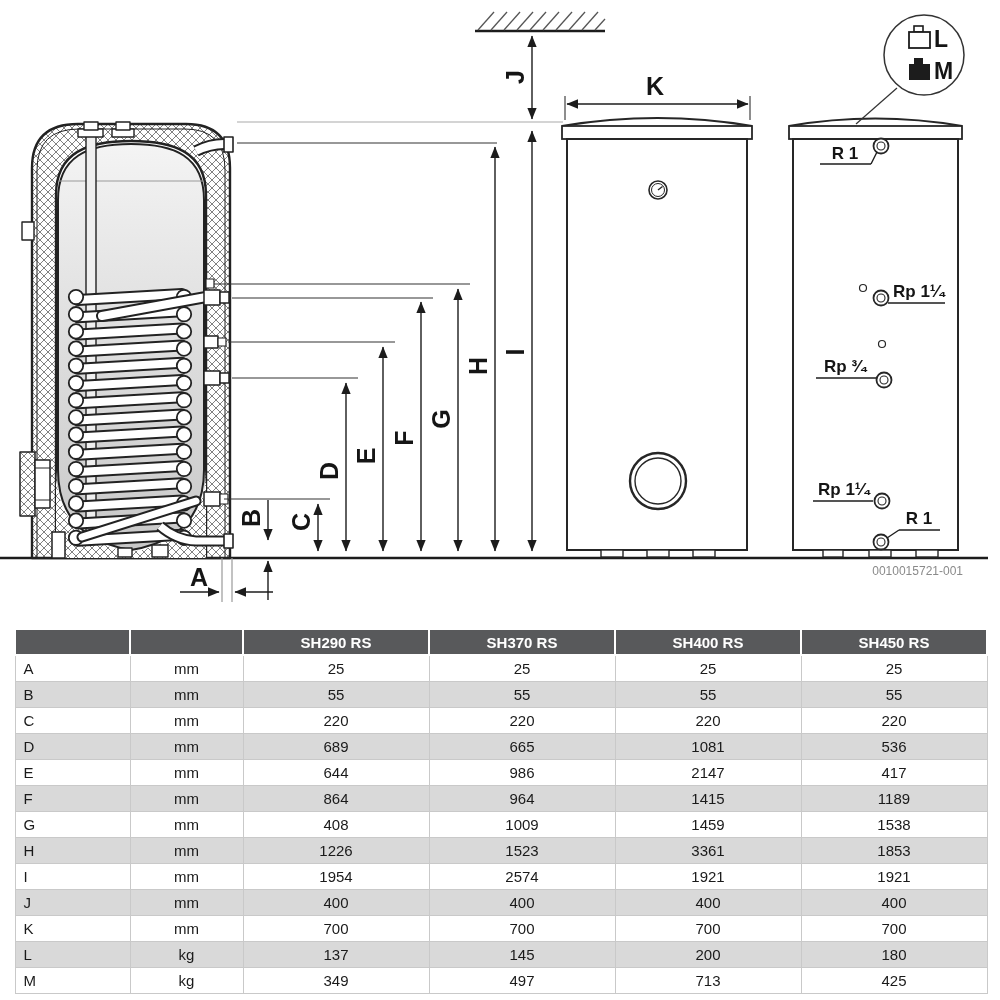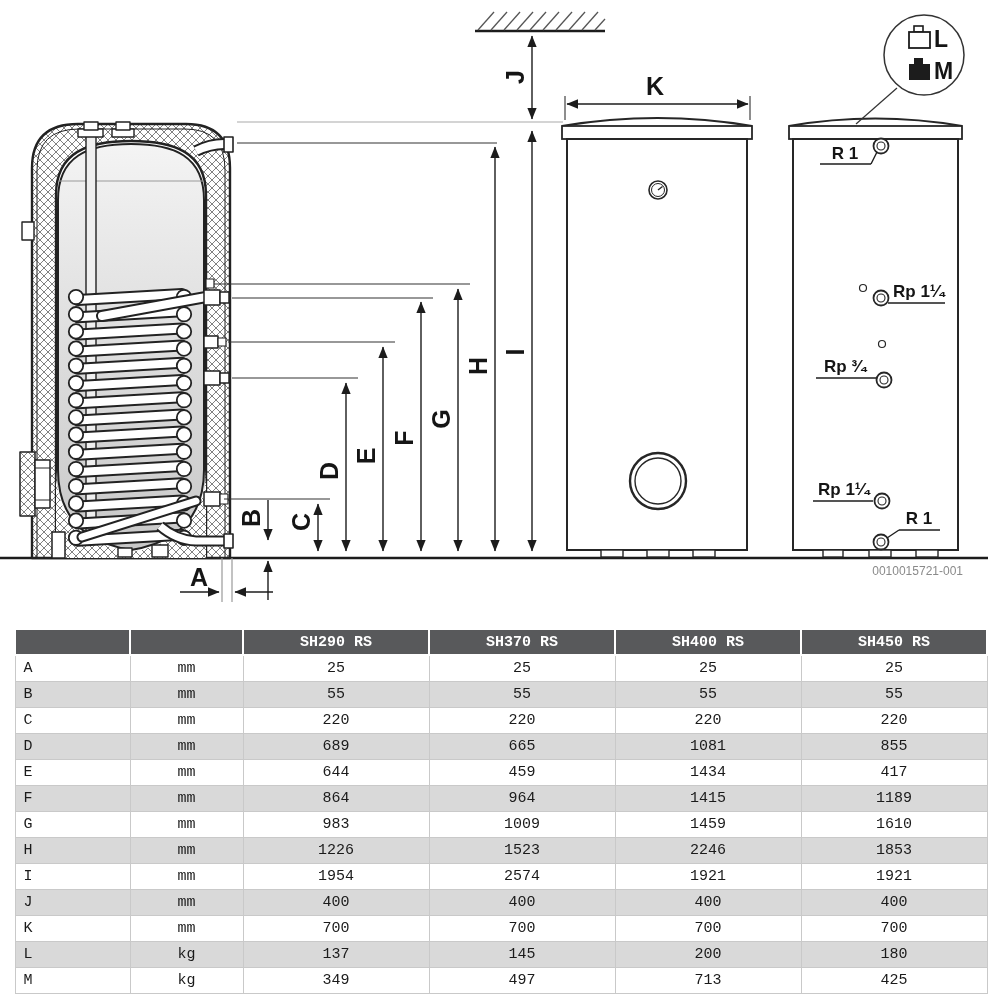--- a/index.html
+++ b/index.html
@@ -1,20 +1,20 @@
 <!DOCTYPE html>
 <html><head>
 <meta charset="utf-8">
 <style>
   html,body{margin:0;padding:0;background:#fff;}
   #stage{position:relative;width:1000px;height:1000px;background:#fff;overflow:hidden;
          font-family:"Liberation Sans",sans-serif;color:#111;}
   #drawing{position:absolute;left:0;top:0;}
   
-  #spec-table-wrap{position:absolute;left:14px;top:628px;width:972px;font-family:Liberation Mono, monospace;}
+  #spec-table-wrap{position:absolute;left:14px;top:628px;width:972px;}
   table.spec{border-collapse:collapse;width:100%;table-layout:fixed;font-size:15px;}
   table.spec thead td{background:#58595b;color:#fff;font-weight:bold;text-align:center;
       border:2px solid #fff;height:24px;padding:0;}
   table.spec tbody td{border:1px solid #c9c9c9;height:23px;padding:1px 4px;text-align:center;
       color:#1a1a1a;}
   table.spec tbody td.dim{text-align:left;padding-left:8px;}
   table.spec tbody tr.odd{background:#ffffff;}
   table.spec tbody tr.even{background:#d9d9d9;}
   col.c0{width:115px;} col.c1{width:113px;} col.cm{width:186px;}
   
@@ -348,52 +348,52 @@
             <td>220</td>
             <td>220</td>
             <td>220</td>
           </tr>
           <tr class="even">
             <td class="dim">D</td>
             <td>mm</td>
             <td>689</td>
             <td>665</td>
             <td>1081</td>
-            <td>855</td>
+            <td>536</td>
           </tr>
           <tr class="odd">
             <td class="dim">E</td>
             <td>mm</td>
             <td>644</td>
-            <td>459</td>
-            <td>1434</td>
+            <td>986</td>
+            <td>2147</td>
             <td>417</td>
           </tr>
           <tr class="even">
             <td class="dim">F</td>
             <td>mm</td>
             <td>864</td>
             <td>964</td>
             <td>1415</td>
             <td>1189</td>
           </tr>
           <tr class="odd">
             <td class="dim">G</td>
             <td>mm</td>
-            <td>983</td>
+            <td>408</td>
             <td>1009</td>
             <td>1459</td>
-            <td>1610</td>
+            <td>1538</td>
           </tr>
           <tr class="even">
             <td class="dim">H</td>
             <td>mm</td>
             <td>1226</td>
             <td>1523</td>
-            <td>2246</td>
+            <td>3361</td>
             <td>1853</td>
           </tr>
           <tr class="odd">
             <td class="dim">I</td>
             <td>mm</td>
             <td>1954</td>
             <td>2574</td>
             <td>1921</td>
             <td>1921</td>
           </tr>

